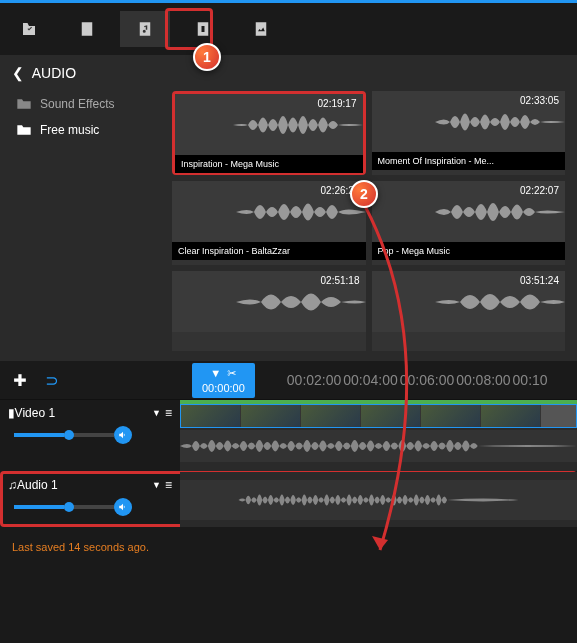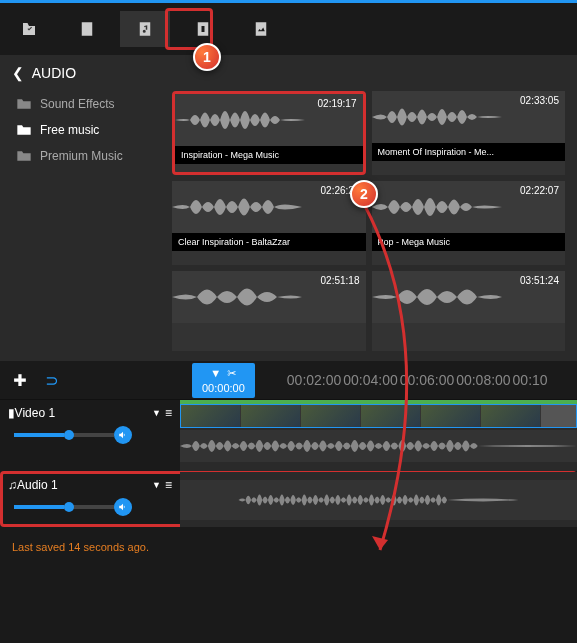--- a/index.html
+++ b/index.html
@@ -12,21 +12,21 @@
 .panel-header{display:flex;align-items:center;color:#fff;font-size:14px;margin-bottom:10px;cursor:pointer}
 .panel-header .back{margin-right:8px}
 .sidebar-categories{float:left;width:150px}
 .cat-item{display:flex;align-items:center;padding:6px 4px;color:#aaa;font-size:12px;cursor:pointer}
 .cat-item.active{color:#fff}
 .cat-item.active .folder-icon{fill:#fff}
 .folder-icon{width:16px;height:12px;margin-right:8px;fill:#888}
 .audio-grid{margin-left:160px;display:grid;grid-template-columns:1fr 1fr;gap:6px;height:260px;overflow:hidden}
 .audio-item{position:relative;background:#333;height:84px;cursor:pointer}
 .audio-item.highlighted{border:3px solid #d32f2f;border-radius:4px}
-.wave-box{height:52px;background:#3a3a3a;position:relative;display:flex;align-items:center;justify-content:flex-start}
+.wave-box{height:61px;background:#3a3a3a;position:relative;display:flex;align-items:center;justify-content:flex-end}
 .time-badge{position:absolute;top:4px;right:6px;color:#fff;font-size:10px}
 .audio-title{background:#000000;color:#fff;font-size:9px;padding:4px 6px;white-space:nowrap;overflow:hidden;text-overflow:ellipsis;font-weight:normal}
 .waveform-mini{width:130px;height:40px}
 .waveform-mini path{fill:#999}
 .timeline-section{background:#1a1a1a;clear:both}
 .timeline-header{display:flex;align-items:center;height:38px;padding:0 8px}
 .tl-tool{width:24px;height:24px;display:flex;align-items:center;justify-content:center;color:#fff;cursor:pointer;margin-right:8px}
 .playhead-box{background:#2196F3;color:#fff;padding:4px 10px;font-size:11px;position:relative;border-radius:2px;margin-left:120px}
 .playhead-icons{display:flex;gap:6px;justify-content:center;margin-bottom:2px}
 .time-marks{display:flex;flex:1;color:#888;font-size:14px;padding-left:32px}
@@ -98,26 +98,20 @@
           <path d="M2 2h7l2 3h11v11H2z"></path>
         </svg>
       <span>Sound Effects</span>
     </div>
     <div class="cat-item active">
       <svg class="folder-icon" viewBox="0 0 24 18">
           <path d="M2 2h7l2 3h11v11H2z"></path>
         </svg>
       <span>Free music</span>
     </div>
-    <div class="cat-item">
-      <svg class="folder-icon" viewBox="0 0 24 18">
-          <path d="M2 2h7l2 3h11v11H2z"></path>
-        </svg>
-      <span>Premium Music</span>
-    </div>
   </div>
   <div class="audio-grid">
     <div class="audio-item highlighted">
       <div class="wave-box">
           <span class="time-badge">02:19:17</span>
           <svg class="waveform-mini" viewBox="0 0 130 40">
             <path d="M0 20 Q10 18 15 20 Q20 10 25 20 Q30 5 35 20 Q40 8 45 20 Q50 2 55 20 Q60 5 65 20 Q70 2 75 20 Q80 8 85 20 Q90 5 95 20 Q100 12 105 20 Q115 18 130 20 Q115 22 105 20 Q100 28 95 20 Q90 35 85 20 Q80 32 75 20 Q70 38 65 20 Q60 35 55 20 Q50 38 45 20 Q40 32 35 20 Q30 35 25 20 Q20 30 15 20 Q10 22 0 20z"></path>
           </svg>
         </div>
       <div class="audio-title">Inspiration - Mega Music</div>

